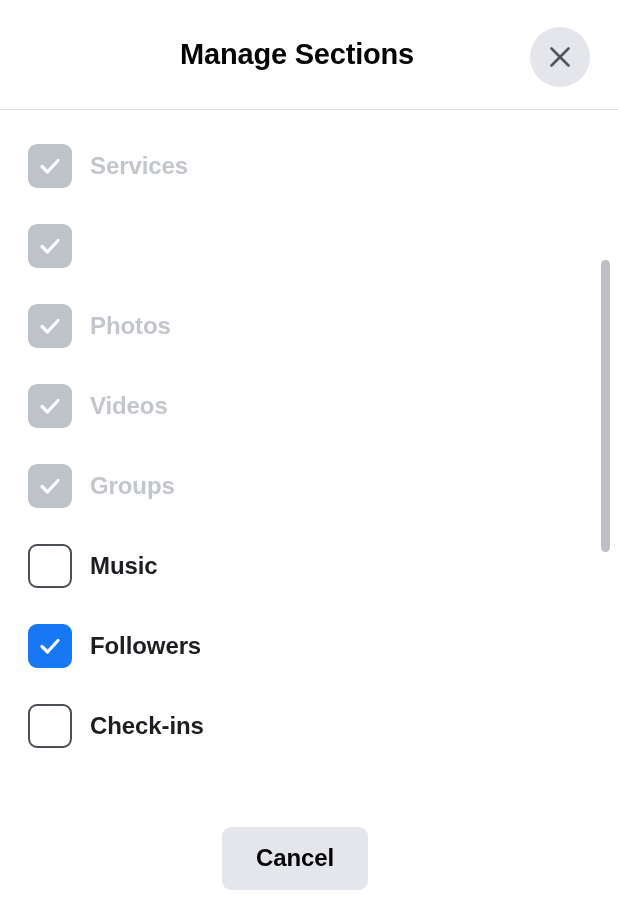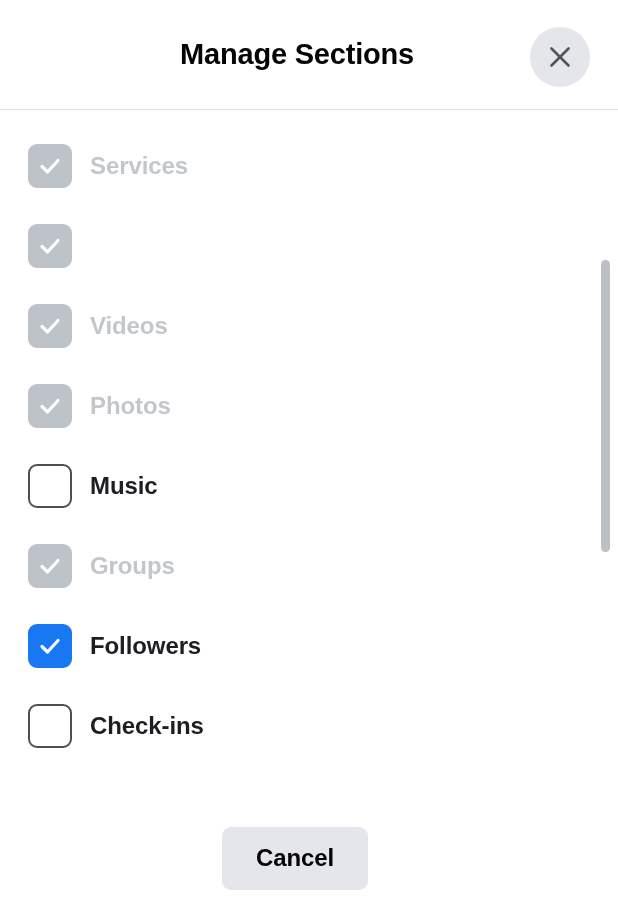--- a/index.html
+++ b/index.html
@@ -209,49 +209,49 @@
           </svg>
         </span>
       </div>
 
       <div class="section-row is-checked is-disabled">
         <span class="checkbox">
           <svg width="26" height="26" viewBox="0 0 26 26" aria-hidden="true">
             <path d="M5 13.5 L10.5 19 L21 7.5" fill="none" stroke="#ffffff" stroke-width="3.2" stroke-linecap="round" stroke-linejoin="round"></path>
           </svg>
         </span>
+        <span class="section-label">Photos</span>
+      </div>
+
+      <div class="section-row is-checked is-disabled">
+        <span class="checkbox">
+          <svg width="26" height="26" viewBox="0 0 26 26" aria-hidden="true">
+            <path d="M5 13.5 L10.5 19 L21 7.5" fill="none" stroke="#ffffff" stroke-width="3.2" stroke-linecap="round" stroke-linejoin="round"></path>
+          </svg>
+        </span>
         <span class="section-label">Videos</span>
       </div>
 
-      <div class="section-row is-checked is-disabled">
-        <span class="checkbox">
-          <svg width="26" height="26" viewBox="0 0 26 26" aria-hidden="true">
-            <path d="M5 13.5 L10.5 19 L21 7.5" fill="none" stroke="#ffffff" stroke-width="3.2" stroke-linecap="round" stroke-linejoin="round"></path>
-          </svg>
-        </span>
-        <span class="section-label">Photos</span>
-      </div>
-
+
+      <div class="section-row is-checked is-disabled">
+        <span class="checkbox">
+          <svg width="26" height="26" viewBox="0 0 26 26" aria-hidden="true">
+            <path d="M5 13.5 L10.5 19 L21 7.5" fill="none" stroke="#ffffff" stroke-width="3.2" stroke-linecap="round" stroke-linejoin="round"></path>
+          </svg>
+        </span>
+        <span class="section-label">Groups</span>
+      </div>
 
       <div class="section-row">
         <span class="checkbox">
           <svg width="26" height="26" viewBox="0 0 26 26" aria-hidden="true">
             <path d="M5 13.5 L10.5 19 L21 7.5" fill="none" stroke="#ffffff" stroke-width="3.2" stroke-linecap="round" stroke-linejoin="round"></path>
           </svg>
         </span>
         <span class="section-label">Music</span>
-      </div>
-
-      <div class="section-row is-checked is-disabled">
-        <span class="checkbox">
-          <svg width="26" height="26" viewBox="0 0 26 26" aria-hidden="true">
-            <path d="M5 13.5 L10.5 19 L21 7.5" fill="none" stroke="#ffffff" stroke-width="3.2" stroke-linecap="round" stroke-linejoin="round"></path>
-          </svg>
-        </span>
-        <span class="section-label">Groups</span>
       </div>
 
       <div class="section-row is-checked">
         <span class="checkbox">
           <svg width="26" height="26" viewBox="0 0 26 26" aria-hidden="true">
             <path d="M5 13.5 L10.5 19 L21 7.5" fill="none" stroke="#ffffff" stroke-width="3.2" stroke-linecap="round" stroke-linejoin="round"></path>
           </svg>
         </span>
         <span class="section-label">Followers</span>
       </div>

